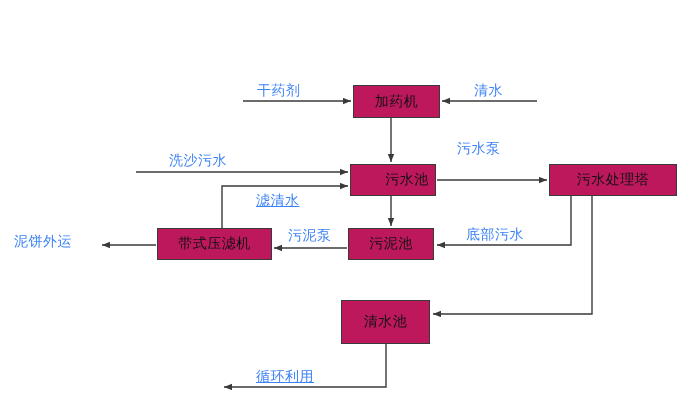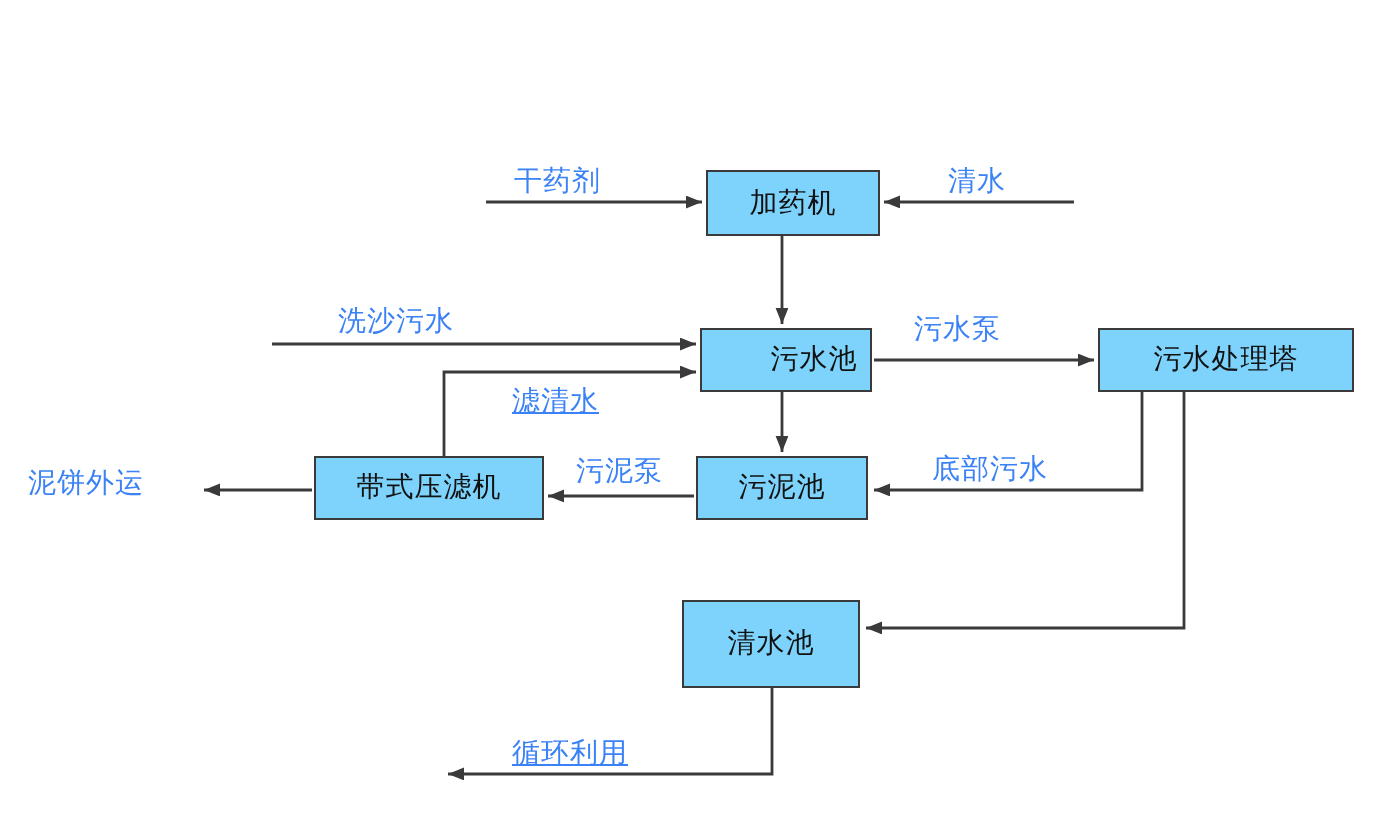--- a/index.html
+++ b/index.html
@@ -22,21 +22,21 @@
     font-size: 16px;
     font-weight: bold;
     color: #1a1a2e;
     letter-spacing: 0.5px;
     white-space: nowrap;
   }
   .node {
     position: absolute;
     box-sizing: border-box;
     border: 1.4px solid #3a3a3a;
-    background: #7dd3fc;
+    background: #be185d;
     display: flex;
     align-items: center;
     justify-content: center;
     font-size: 14px;
     color: #111111;
     letter-spacing: 0.5px;
     white-space: nowrap;
     z-index: 3;
   }
   .edge-label {
@@ -130,21 +130,21 @@
   </div>
 
   <div class="edge-label" style="left:257px; top:82px;">干药剂</div>
 
   <div class="edge-label" style="left:474px; top:82px;">清水</div>
 
   <div class="edge-label" style="left:169px; top:152px;">洗沙污水</div>
 
   <div class="edge-label" style="left:256px; top:192px;text-decoration:underline;">滤清水</div>
 
-  <div class="edge-label" style="left:457px; top:156px;">污水泵</div>
+  <div class="edge-label" style="left:457px; top:140px;">污水泵</div>
 
   <div class="edge-label" style="left:14px; top:233px;">泥饼外运</div>
 
   <div class="edge-label" style="left:288px; top:227px;">污泥泵</div>
 
   <div class="edge-label" style="left:466px; top:226px;">底部污水</div>
 
   <div class="edge-label" style="left:256px; top:368px;text-decoration:underline;">循环利用</div>
 
 </div>

